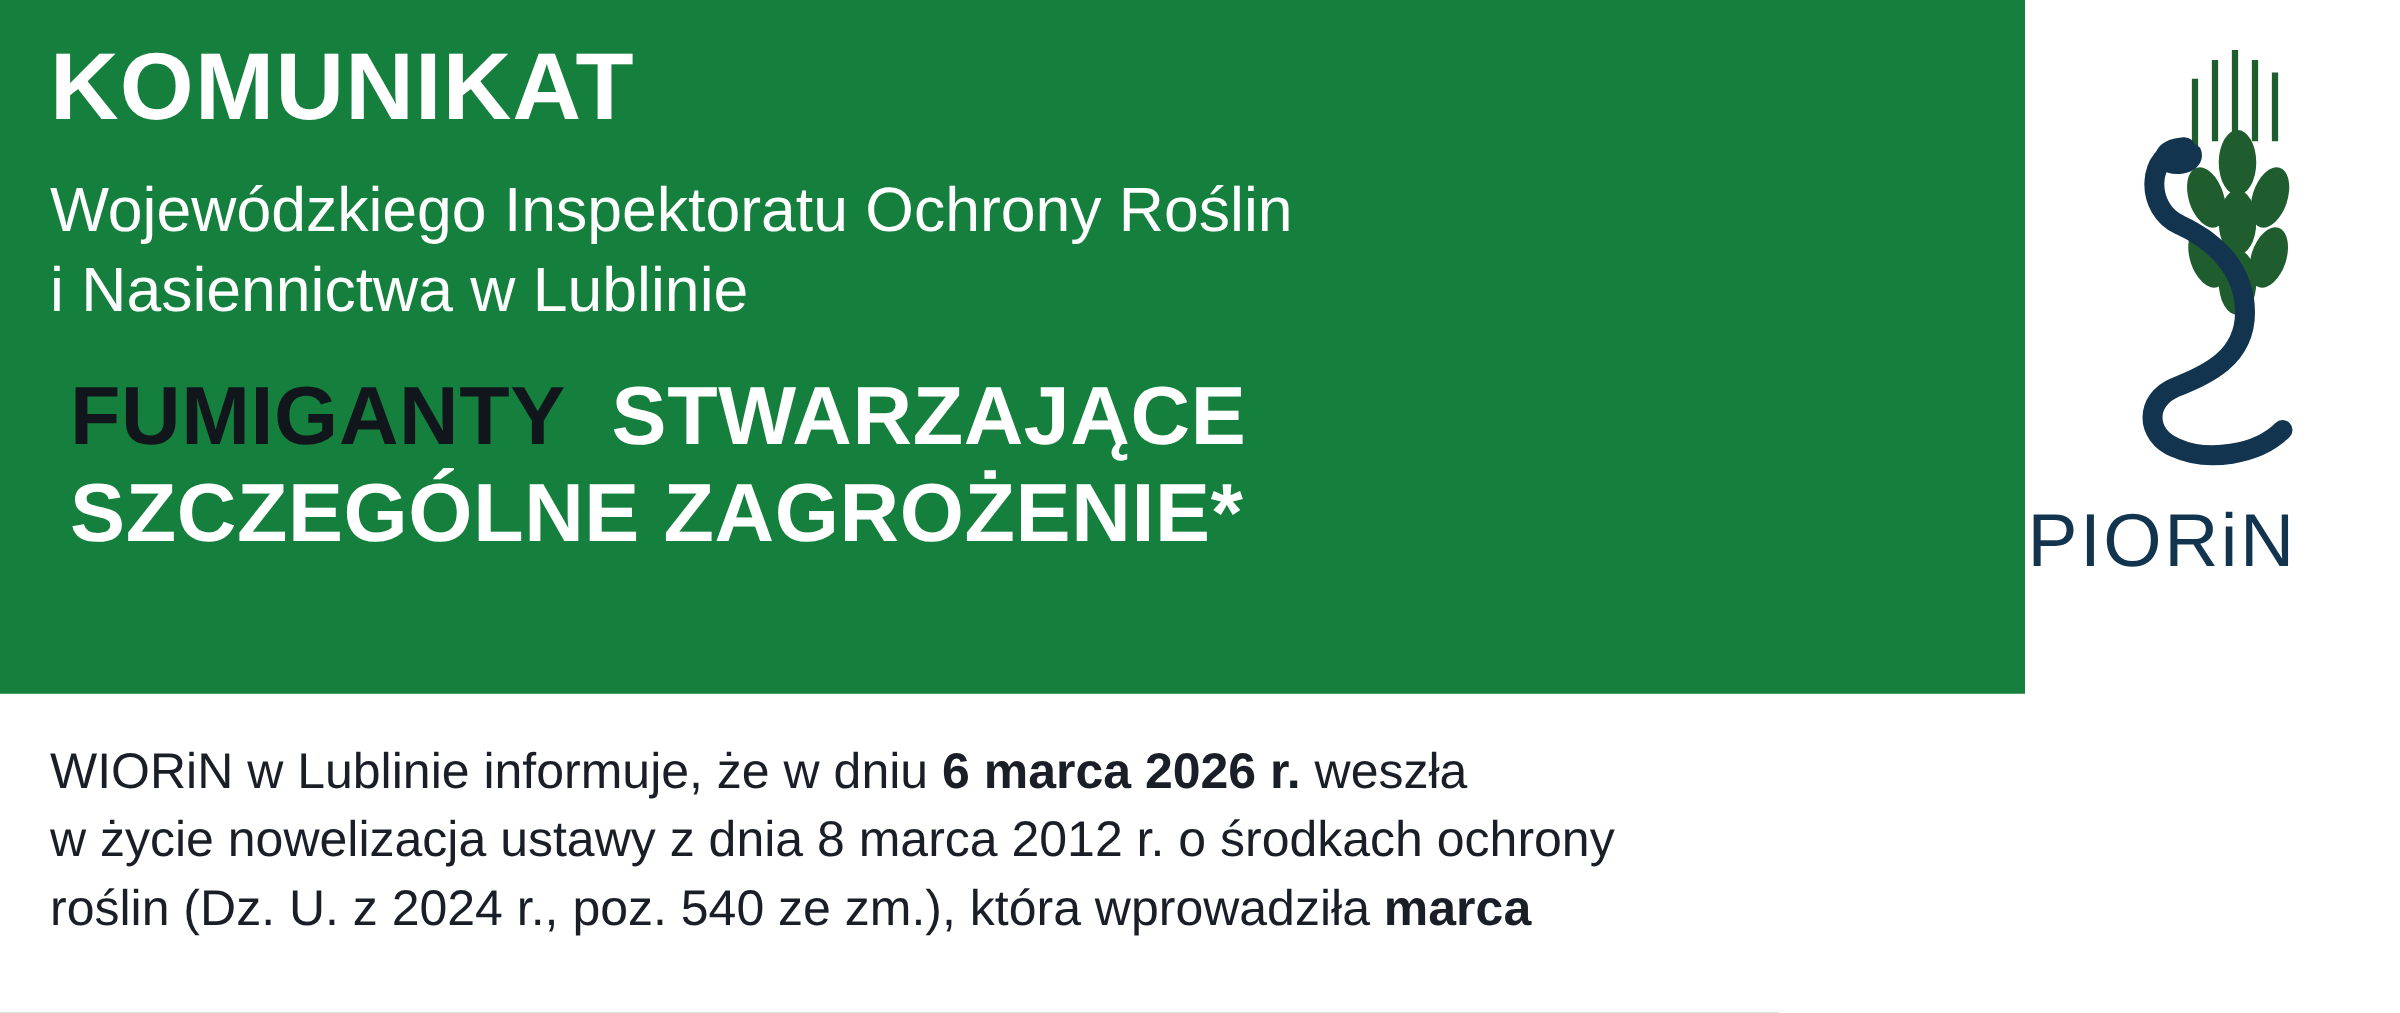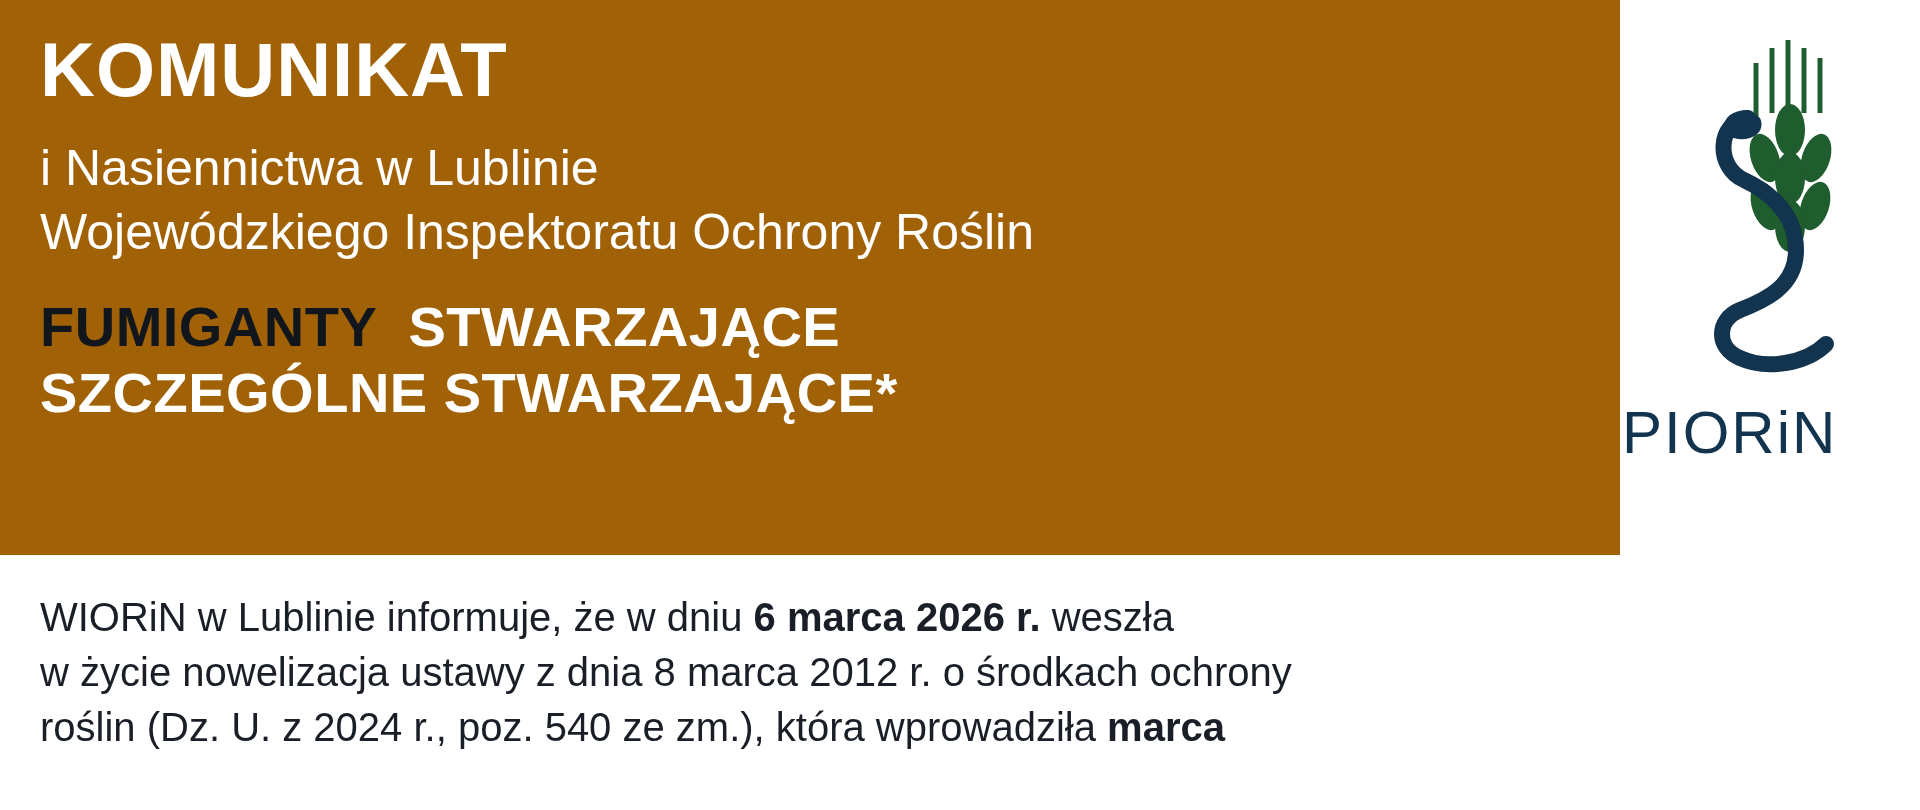--- a/index.html
+++ b/index.html
@@ -21,21 +21,21 @@
     background: #ffffff;
   }
 
   
   .banner {
     position: absolute;
     left: 0;
     top: 0;
     width: 1620px;
     height: 555px;
-    background: #a16207;
+    background: #15803d;
     box-sizing: border-box;
     padding: 20px 40px 0 40px;
   }
 
   .komunikat {
     font-size: 76px;
     font-weight: bold;
     color: #ffffff;
     letter-spacing: 1px;
     line-height: 1.05;
@@ -45,26 +45,26 @@
   .subtitle {
     font-size: 50px;
     color: #ffffff;
     font-weight: 400;
     line-height: 1.28;
     margin: 0 0 30px 0;
     max-width: 1560px;
   }
 
   .headline {
-    font-size: 56px;
+    font-size: 66px;
     font-weight: bold;
     line-height: 1.18;
     color: #ffffff;
     letter-spacing: 0.5px;
-    margin: 0;
+    margin: 16px;
   }
   .headline .dark {
     color: #11161c;
   }
   .headline .star {
     color: #ffffff;
   }
 
   
   .logo-area {
@@ -113,29 +113,29 @@
 </style>
 </head>
 <body>
 
 <div class="page">
 
   <div class="banner">
     <div class="komunikat">KOMUNIKAT</div>
 
     <div class="subtitle">
+      <div>Wojewódzkiego Inspektoratu Ochrony Roślin</div>
       <div>i Nasiennictwa w Lublinie</div>
-      <div>Wojewódzkiego Inspektoratu Ochrony Roślin</div>
     </div>
 
     <div class="headline">
       <span class="dark">FUMIGANTY</span>
       <span>&nbsp;</span><span>STWARZAJĄCE</span>
       <br>
-      <span>SZCZEGÓLNE STWARZAJĄCE</span><span class="star">*</span>
+      <span>SZCZEGÓLNE ZAGROŻENIE</span><span class="star">*</span>
     </div>
   </div>
 
   <div class="logo-area">
     <div class="logo-wrap">
       <svg viewBox="0 0 300 420" width="300" height="420">
 
         <g stroke="#1f5c2e" stroke-width="5" fill="none">
           <line x1="152" y1="95" x2="152" y2="30"></line>
           <line x1="168" y1="95" x2="168" y2="22"></line>

